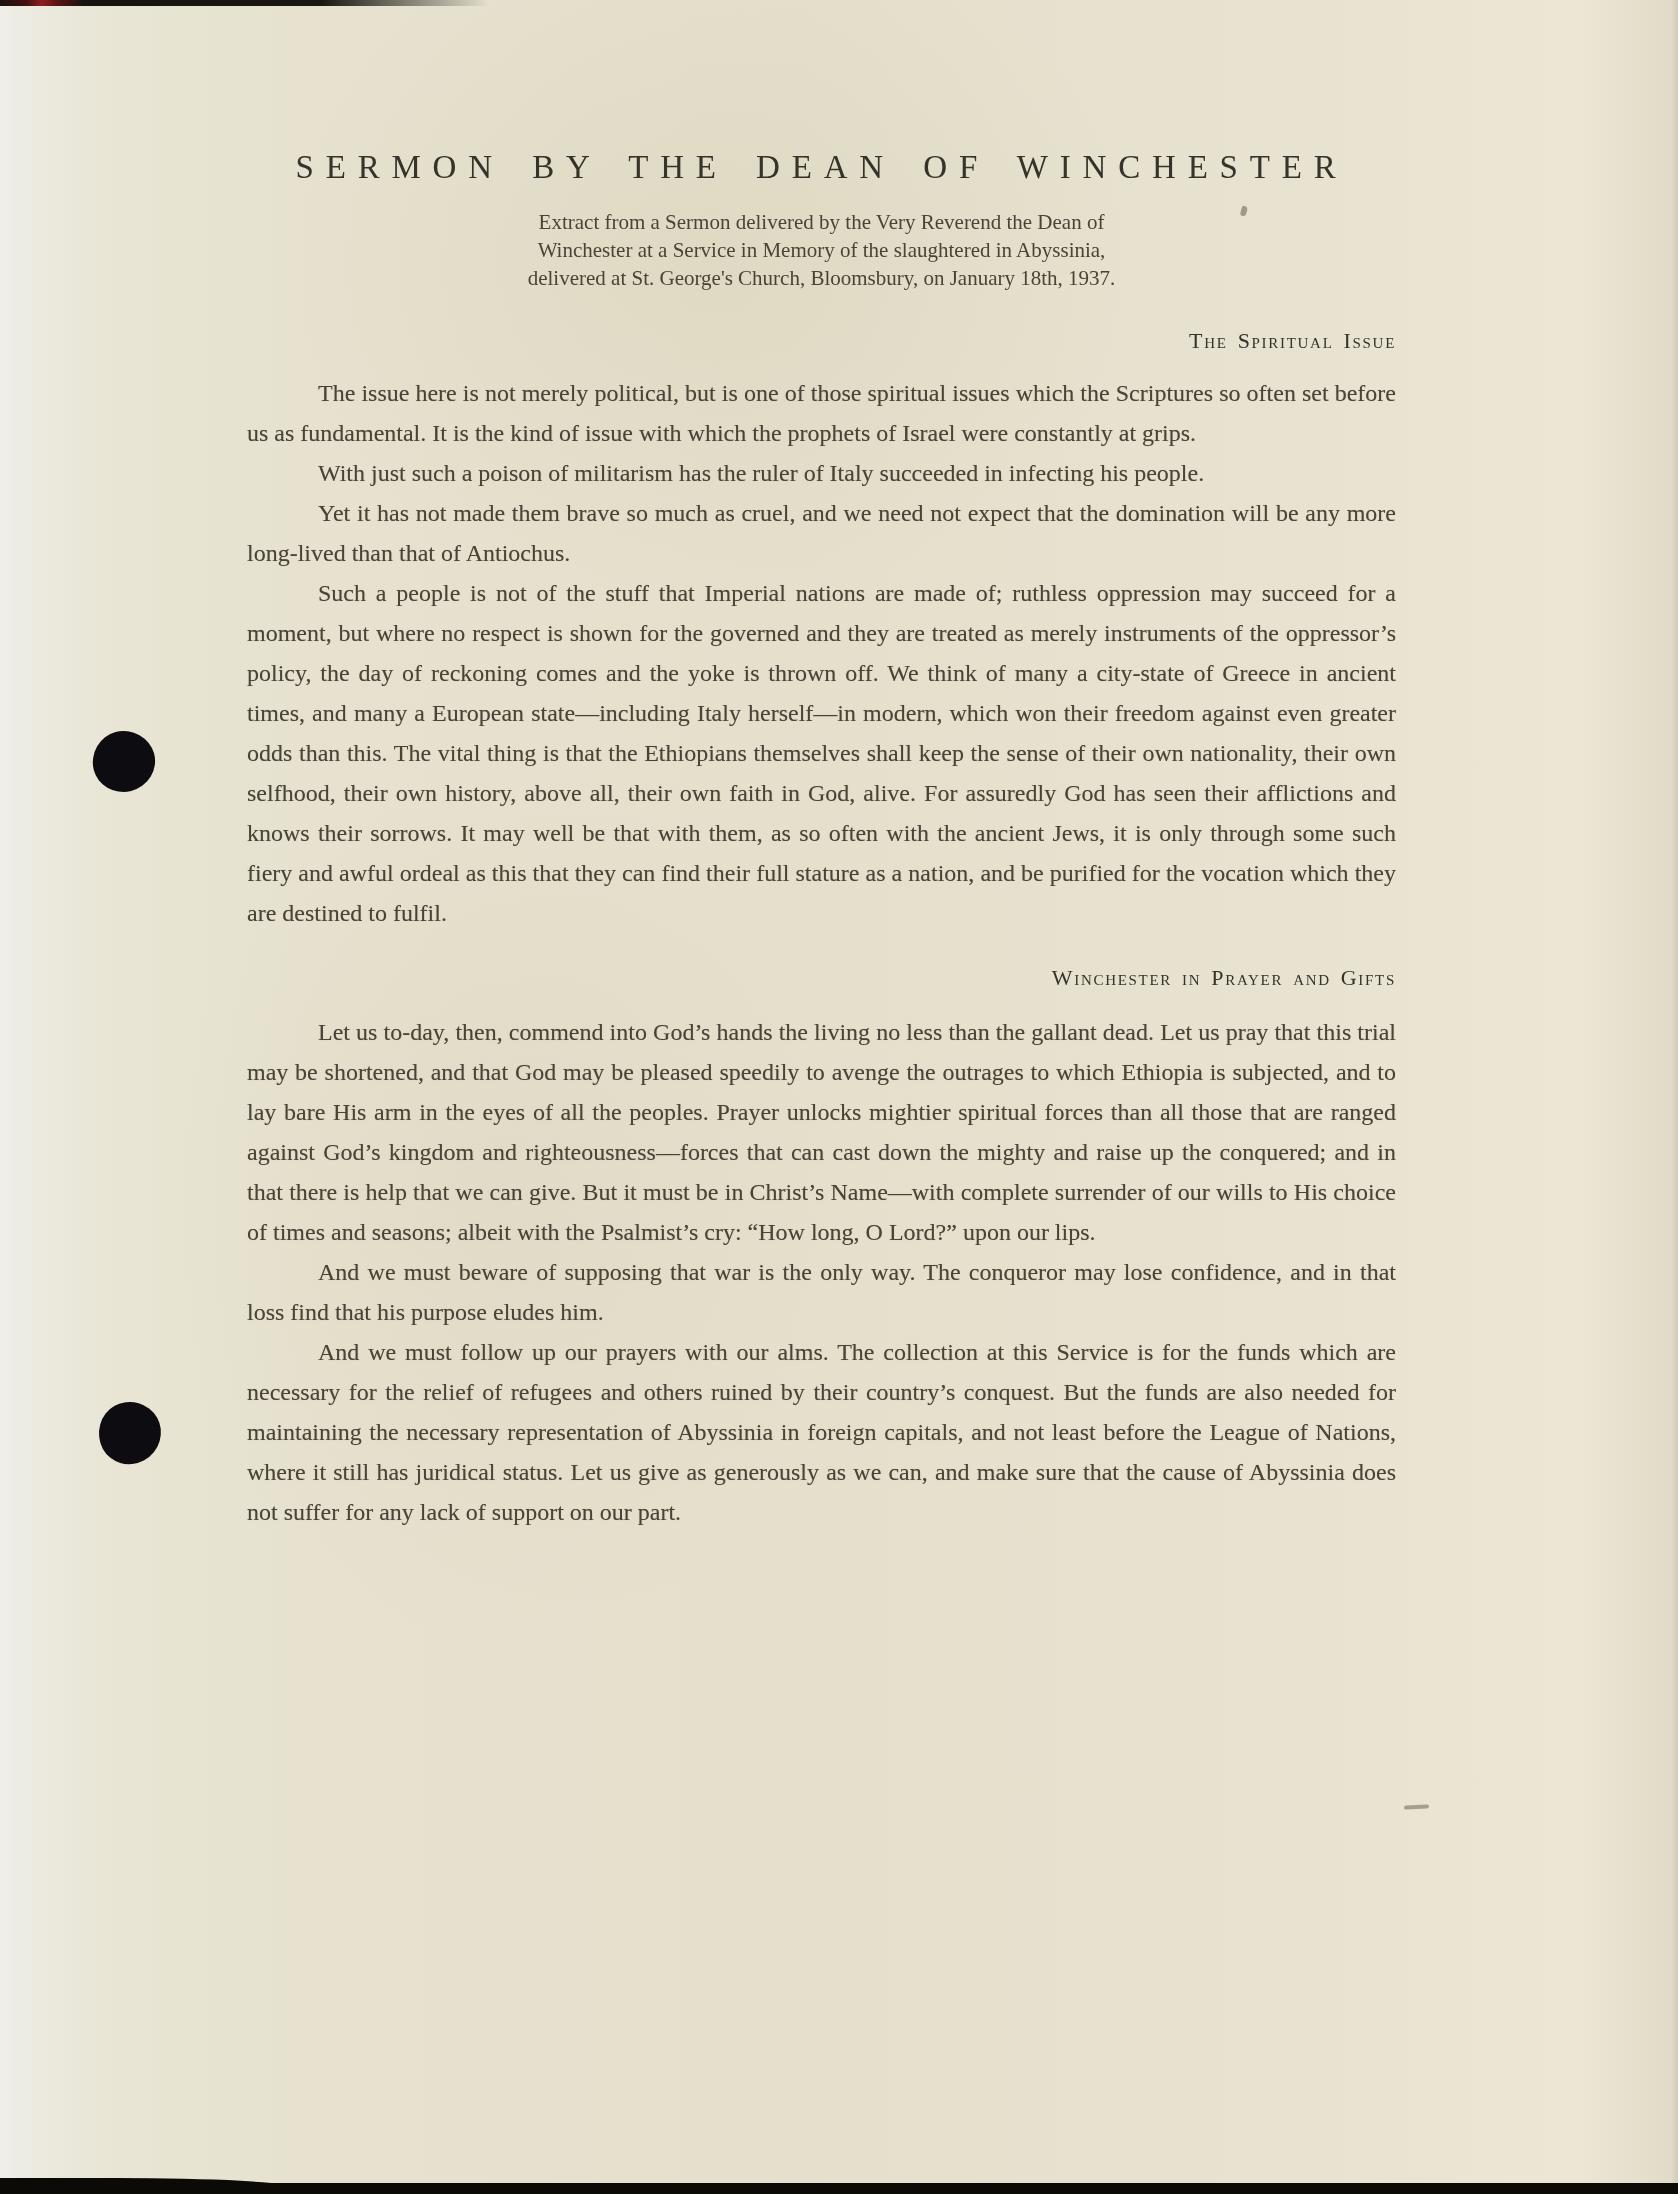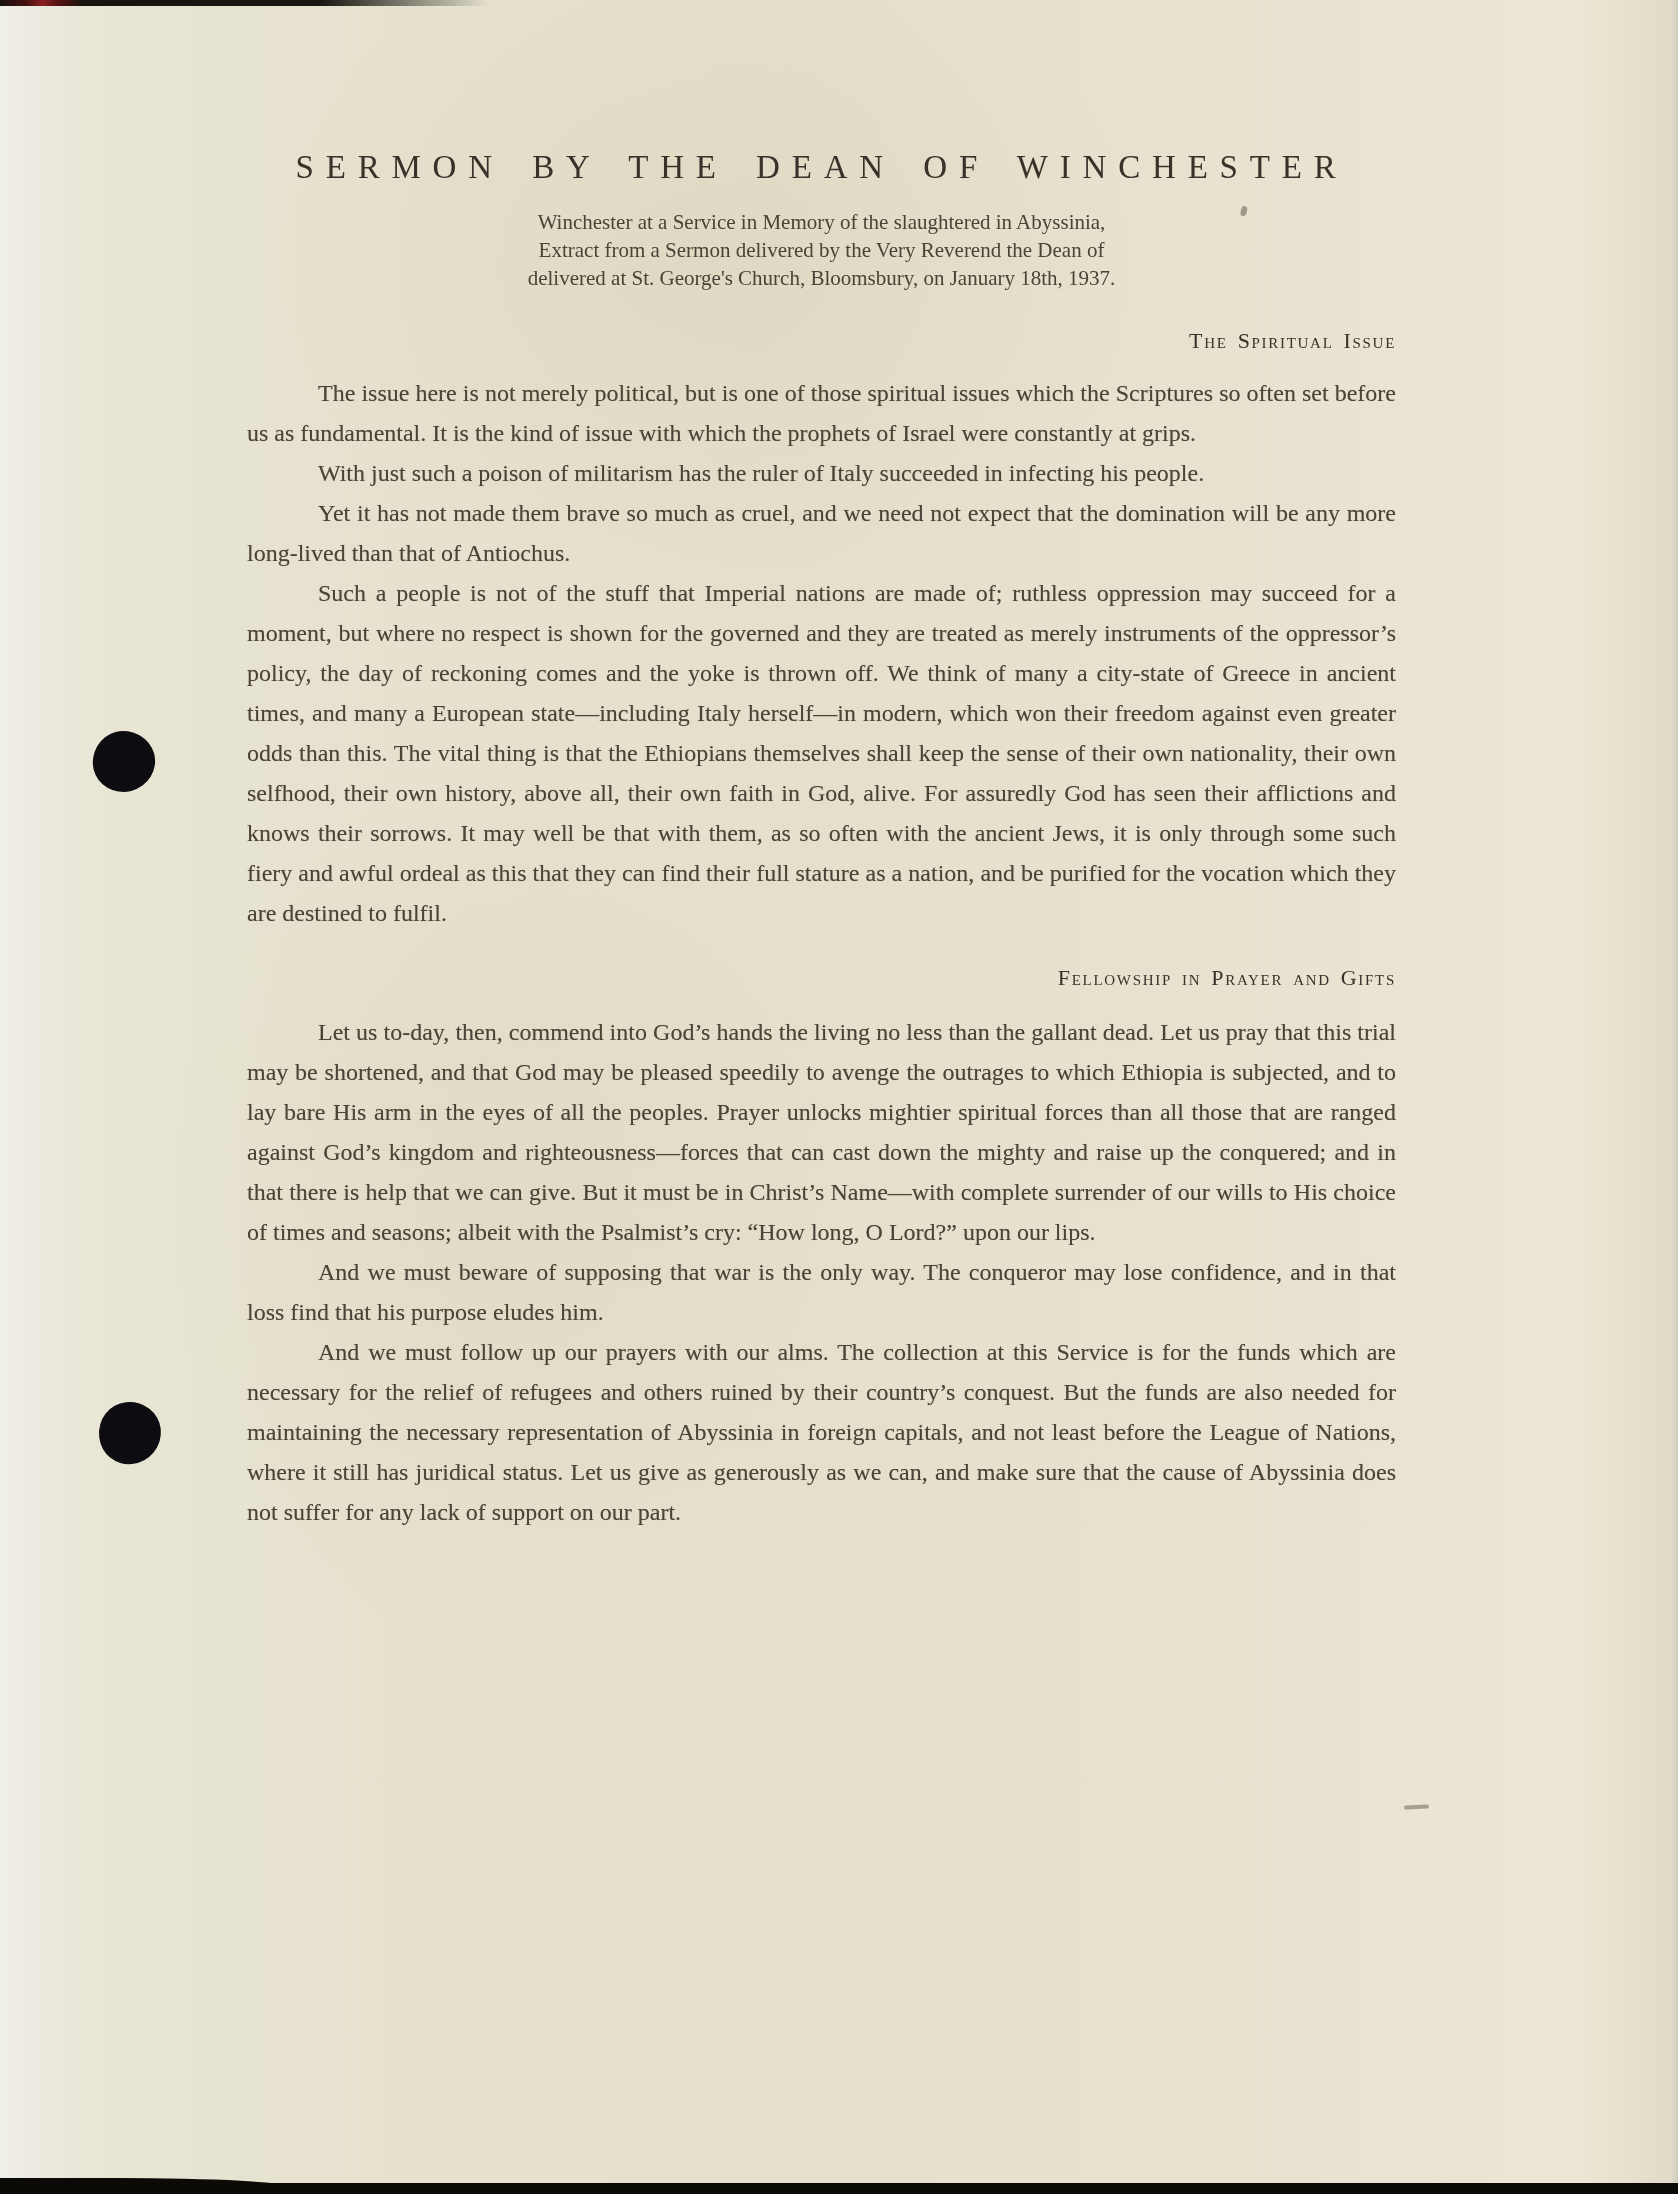--- a/index.html
+++ b/index.html
@@ -90,33 +90,33 @@
 
 <div id="page">
 
   <div class="top-edge-line"></div>
 
   <div id="content">
 
     <h1 class="title">SERMON BY THE DEAN OF WINCHESTER</h1>
 
     <div class="subtitle">
+      <div>Extract from a Sermon delivered by the Very Reverend the Dean of</div>
       <div>Winchester at a Service in Memory of the slaughtered in Abyssinia,</div>
-      <div>Extract from a Sermon delivered by the Very Reverend the Dean of</div>
       <div>delivered at St. George's Church, Bloomsbury, on January 18th, 1937.</div>
     </div>
 
     <h2 class="section-heading">The Spiritual Issue</h2>
 
     <p class="body-par">The issue here is not merely political, but is one of those spiritual issues which the Scriptures so often set before us as fundamental.  It is the kind of issue with which the prophets of Israel were constantly at grips.</p>
     <p class="body-par">With just such a poison of militarism has the ruler of Italy succeeded in infecting his people.</p>
     <p class="body-par">Yet it has not made them brave so much as cruel, and we need not expect that the domination will be any more long-lived than that of Antiochus.</p>
     <p class="body-par">Such a people is not of the stuff that Imperial nations are made of; ruthless oppression may succeed for a moment, but where no respect is shown for the governed and they are treated as merely instruments of the oppressor’s policy, the day of reckoning comes and the yoke is thrown off.  We think of many a city-state of Greece in ancient times, and many a European state—including Italy herself—in modern, which won their freedom against even greater odds than this.  The vital thing is that the Ethiopians themselves shall keep the sense of their own nationality, their own selfhood, their own history, above all, their own faith in God, alive.  For assuredly God has seen their afflictions and knows their sorrows.  It may well be that with them, as so often with the ancient Jews, it is only through some such fiery and awful ordeal as this that they can find their full stature as a nation, and be purified for the vocation which they are destined to fulfil.</p>
 
-    <h2 class="section-heading second">Fellowship in Prayer and Gifts</h2>
+    <h2 class="section-heading second">Winchester in Prayer and Gifts</h2>
 
     <p class="body-par">Let us to-day, then, commend into God’s hands the living no less than the gallant dead.  Let us pray that this trial may be shortened, and that God may be pleased speedily to avenge the outrages to which Ethiopia is subjected, and to lay bare His arm in the eyes of all the peoples.  Prayer unlocks mightier spiritual forces than all those that are ranged against God’s kingdom and righteousness—forces that can cast down the mighty and raise up the conquered; and in that there is help that we can give.  But it must be in Christ’s Name—with complete surrender of our wills to His choice of times and seasons; albeit with the Psalmist’s cry: “How long, O Lord?” upon our lips.</p>
     <p class="body-par">And we must beware of supposing that war is the only way.  The conqueror may lose confidence, and in that loss find that his purpose eludes him.</p>
     <p class="body-par">And we must follow up our prayers with our alms.  The collection at this Service is for the funds which are necessary for the relief of refugees and others ruined by their country’s conquest.  But the funds are also needed for maintaining the necessary representation of Abyssinia in foreign capitals, and not least before the League of Nations, where it still has juridical status.  Let us give as generously as we can, and make sure that the cause of Abyssinia does not suffer for any lack of support on our part.</p>
 
   </div>
 
   <div class="punch-hole hole-1"></div>
   <div class="punch-hole hole-2"></div>
   <div class="margin-dash"></div>

